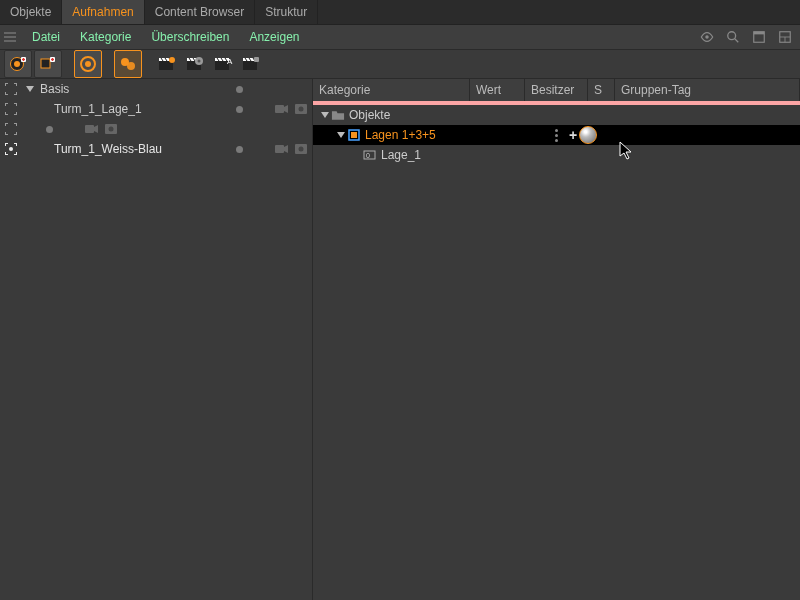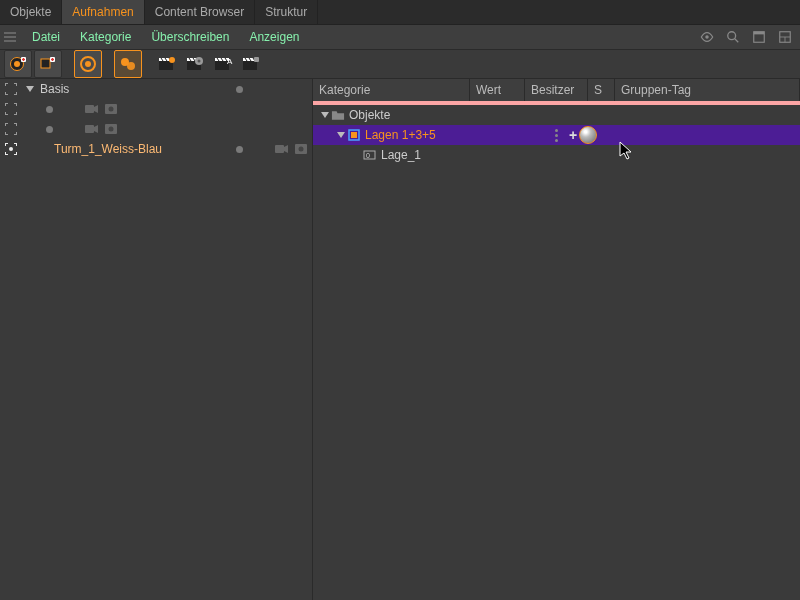--- a/index.html
+++ b/index.html
@@ -18,41 +18,41 @@
   .toolbar{display:flex;align-items:center;height:28px;background:#3a3a3a;border-bottom:1px solid #2a2a2a;padding-left:4px;gap:2px;}
   .tb-btn{width:26px;height:26px;display:flex;align-items:center;justify-content:center;border-radius:2px;}
   .tb-btn.box{background:#4a4a4a;border:1px solid #2f2f2f;}
   .tb-gap{width:8px;}
   
   .main{display:flex;height:calc(600px - 24px - 24px - 28px);}
   .left{width:312px;background:#3a3a3a;border-right:1px solid #2a2a2a;}
   .right{flex:1;background:#3a3a3a;}
   
   .lrow{display:flex;align-items:center;height:20px;position:relative;}
-  .lrow.selected .lname{color:#fdba74;}
+  .lrow.selected .lname{color:#e5e5e5;}
   .target{width:22px;display:flex;align-items:center;justify-content:center;}
   .target svg{width:14px;height:14px;}
   .expander{width:16px;display:flex;align-items:center;justify-content:center;}
   .expander .tri{width:0;height:0;border-left:4px solid transparent;border-right:4px solid transparent;border-top:6px solid #bbb;}
   .lname{flex:1;color:#ccc;padding-left:2px;}
   .lname.child{padding-left:16px;}
   .lrow .dotcol{width:22px;display:flex;align-items:center;justify-content:center;}
   .vis-dot{width:7px;height:7px;border-radius:50%;background:#7a7a7a;}
   .micon{width:20px;display:flex;align-items:center;justify-content:center;}
   
   .rhead{display:flex;height:22px;background:#3e3e3e;border-bottom:4px solid #fca5a5;}
   .rcol{display:flex;align-items:center;padding:0 6px;border-right:1px solid #2a2a2a;color:#bbb;}
   .rc-kat{width:144px;}
   .rc-wert{width:42px;text-align:right;}
   .rc-bes{width:50px;}
   .rc-s{width:14px;}
   .rc-tag{flex:1;}
   
   .rrow{display:flex;align-items:center;height:20px;}
-  .rrow.alt{background:#4c1d95;}
+  .rrow.alt{background:#000000;}
   .cell-kat{width:144px;display:flex;align-items:center;}
   .cell-wert{width:42px;}
   .cell-bes{width:50px;}
   .cell-s{width:14px;display:flex;align-items:center;justify-content:center;}
   .cell-tag{flex:1;display:flex;align-items:center;padding-left:6px;gap:2px;}
   .indent{display:inline-block;}
   .exp{width:12px;display:flex;align-items:center;justify-content:center;}
   .exp .tri{width:0;height:0;border-left:4px solid transparent;border-right:4px solid transparent;border-top:6px solid #bbb;}
   .kname{padding-left:4px;color:#ccc;}
   .kname.orange{color:#f7931e;}
@@ -214,20 +214,21 @@
             <rect x="1" y="1" width="1" height="3" fill="#999"></rect>
             <rect x="10" y="1" width="3" height="1" fill="#999"></rect>
             <rect x="12" y="1" width="1" height="3" fill="#999"></rect>
             <rect x="1" y="12" width="3" height="1" fill="#999"></rect>
             <rect x="1" y="10" width="1" height="3" fill="#999"></rect>
             <rect x="10" y="12" width="3" height="1" fill="#999"></rect>
             <rect x="12" y="10" width="1" height="3" fill="#999"></rect>
           </svg>
       </span>
       <span class="expander"></span>
+      <span class="lname child">Turm_1_Lage_1</span>
       <span class="dotcol">
           <span class="vis-dot"></span>
         </span>
       <span class="dotcol"></span>
       <span class="micon">
           <svg width="16" height="12" viewBox="0 0 16 12">
             <rect x="1" y="2" width="9" height="8" fill="#666" rx="1"></rect>
             <polygon points="10,4 14,2 14,10 10,8" fill="#666"></polygon>
           </svg>
         </span>

